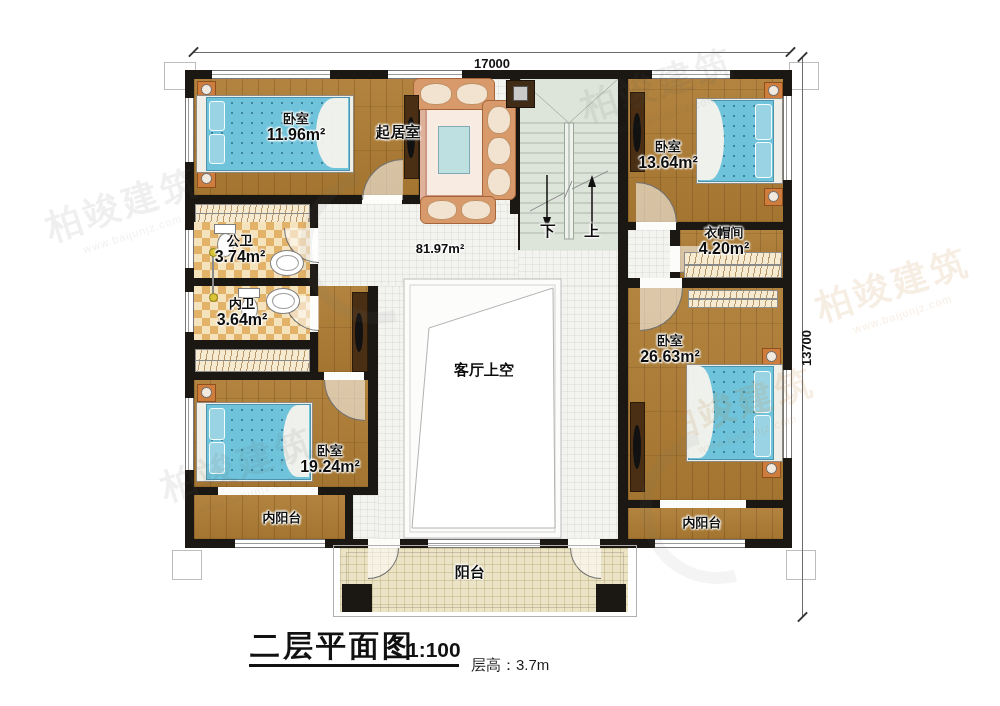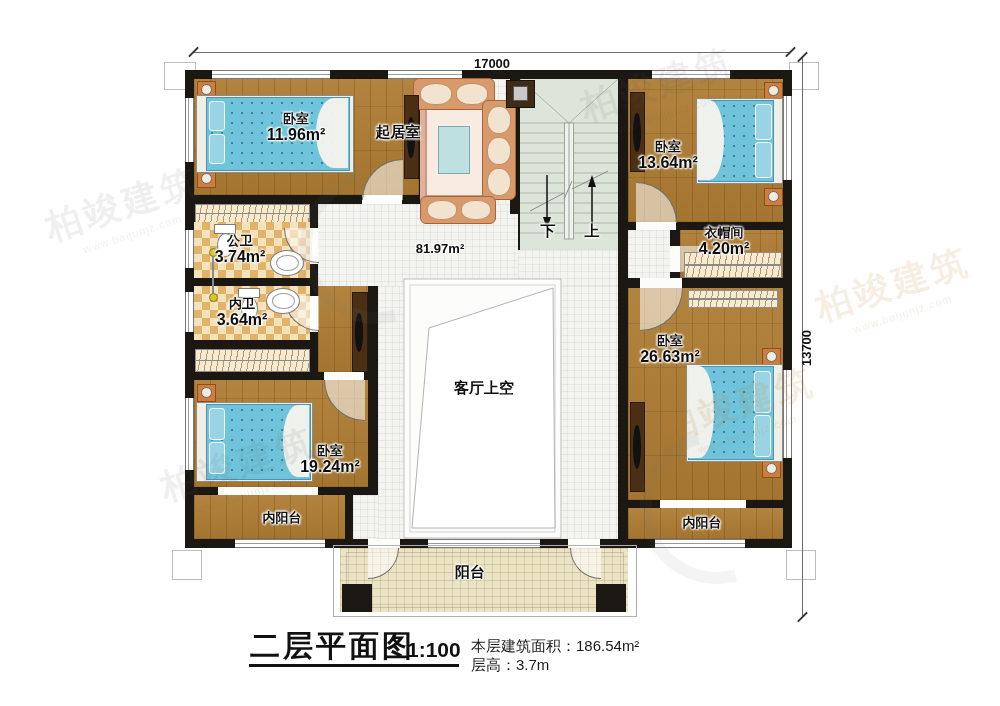--- a/index.html
+++ b/index.html
@@ -267,21 +267,21 @@
     <span>81.97m²</span>
   </div>
   <div class="lb" style="left:330px;top:460px;">
     <span>卧室</span>
     <span class="ar">19.24m²</span>
   </div>
   <div class="lb" style="left:670px;top:350px;">
     <span>卧室</span>
     <span class="ar">26.63m²</span>
   </div>
-  <div class="lb lb15" style="left:484px;top:388px;">
+  <div class="lb lb15" style="left:484px;top:370px;">
     <span>客厅上空</span>
   </div>
   <div class="lb" style="left:282px;top:518px;">
     <span>内阳台</span>
   </div>
   <div class="lb" style="left:702px;top:523px;">
     <span>内阳台</span>
   </div>
   <div class="lb lb15" style="left:470px;top:572px;">
     <span>阳台</span>
@@ -298,23 +298,20 @@
   <div class="tick" style="left:784px;top:51px;"></div>
   <div class="dimtext" style="left:492px;top:63px;">17000</div>
   <div class="dimline" style="left:802px;top:57px;width:1px;height:560px;"></div>
   <div class="tick" style="left:796px;top:56px;"></div>
   <div class="tick" style="left:796px;top:616px;"></div>
   <div class="dimtext" style="left:806px;top:348px;transform:translate(-50%,-50%) rotate(-90deg);">13700</div>
 
   <div class="title-main" style="left:250px;top:626px;">二层平面图</div>
   <div class="title-scale" style="left:407px;top:638px;">1:100</div>
   <div class="title-rule" style="left:249px;top:664px;width:210px;height:3px;"></div>
-  <div class="infoline" style="left:471px;top:637px;">
-    <span>本层建筑面积：</span><span>186.54m²</span>
-  </div>
   <div class="infoline" style="left:471px;top:656px;">
     <span>层高：</span><span>3.7m</span>
   </div>
 
   <div class="wm" style="left:40px;top:180px;width:170px;">
     <div class="big">柏竣建筑</div>
     <div class="small">www.baijunjz.com</div>
   </div>
   <div class="wm" style="left:560px;top:60px;width:200px;">
     <div class="big">柏竣建筑</div>

